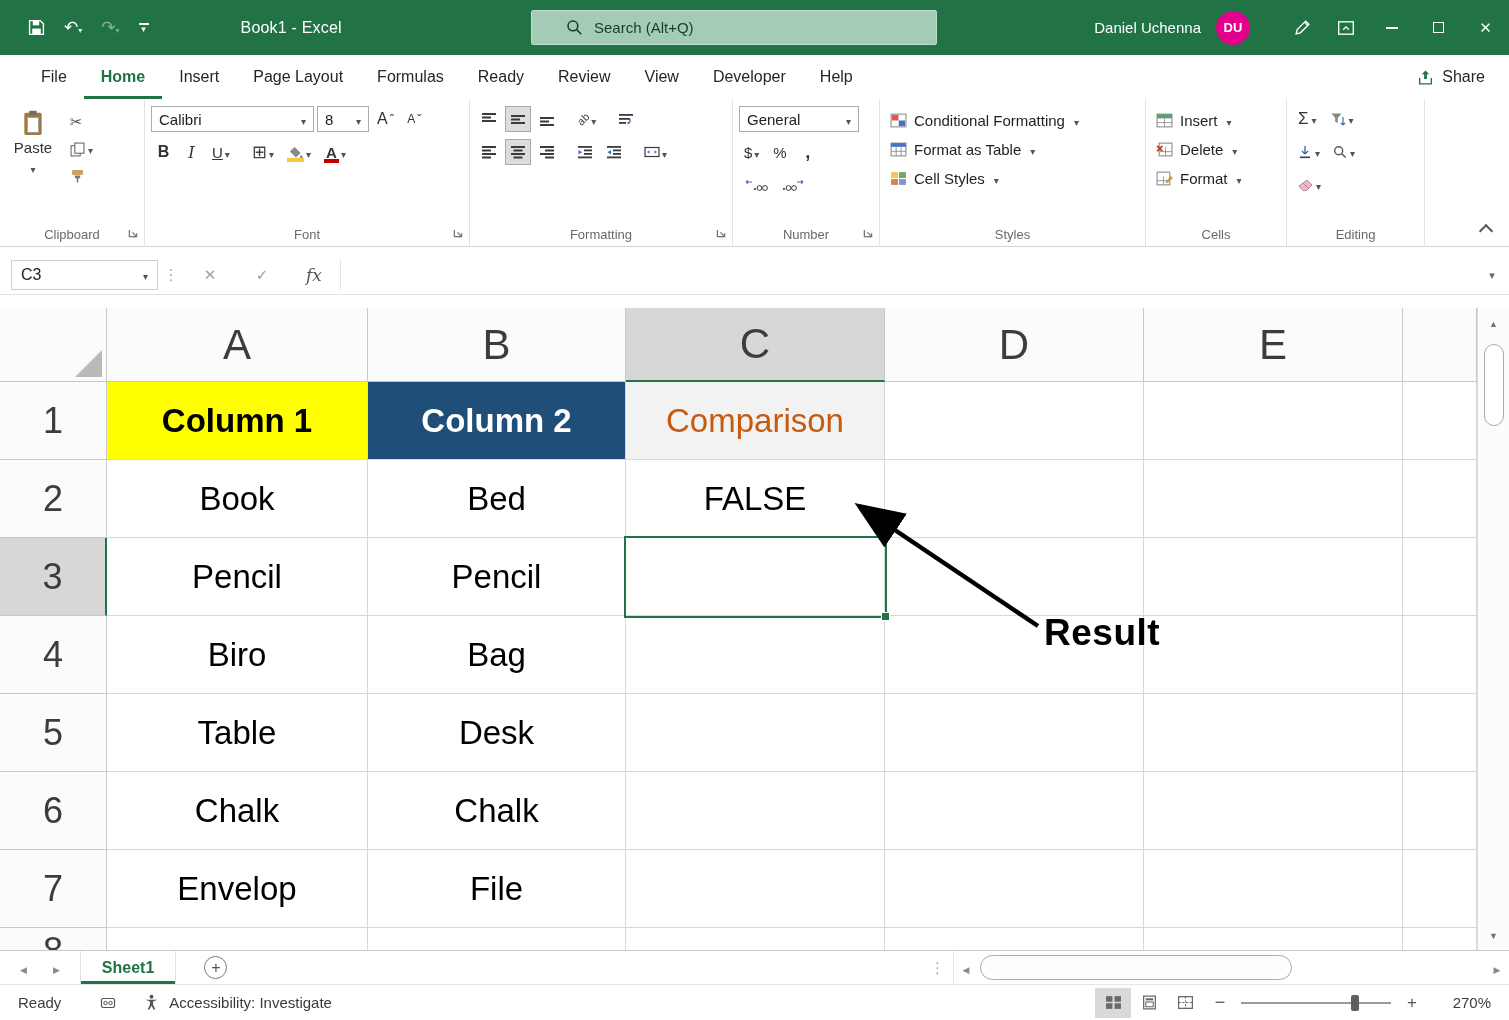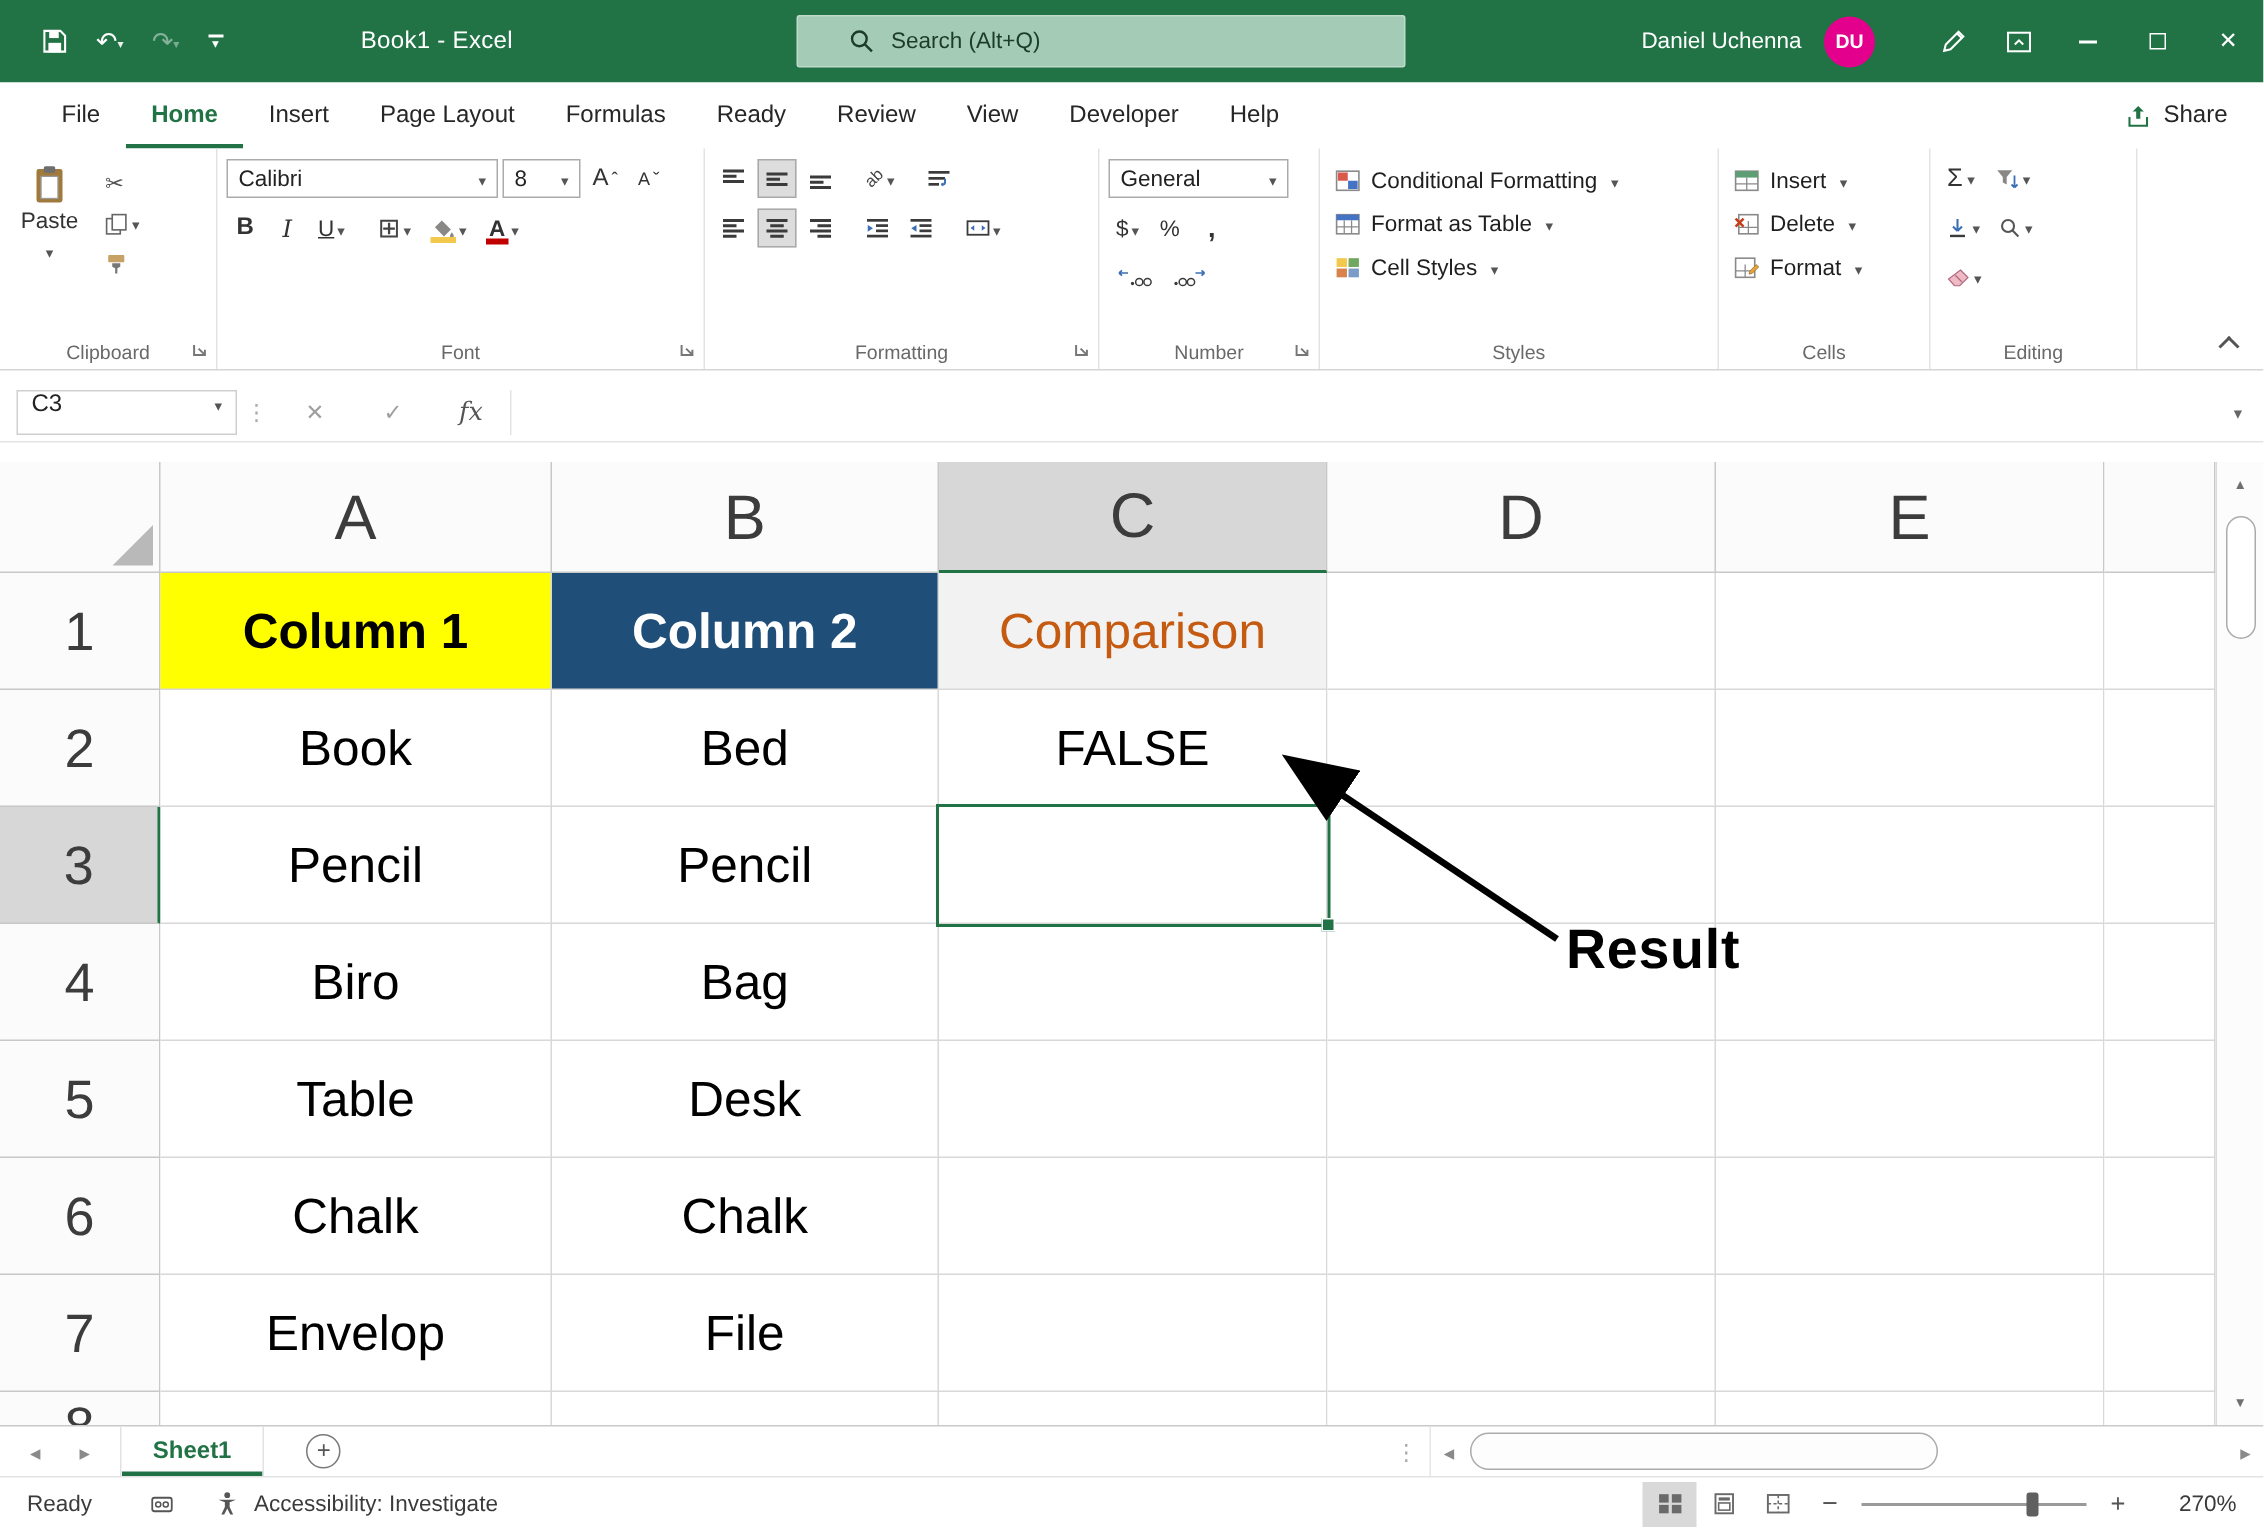--- a/index.html
+++ b/index.html
@@ -42,21 +42,21 @@
 .glabel{position:absolute;bottom:4px;left:0;right:0;text-align:center;font-size:13px;color:#696969}
 .launcher{position:absolute;right:5px;bottom:7px;width:12px;height:12px;cursor:default}
 .w-clip{width:145px}.w-font{width:325px}.w-align{width:263px}.w-num{width:147px}
 .w-styles{width:266px}.w-cells{width:141px}.w-edit{width:138px}.w-last{flex:1;border-right:none}
 .rrow{display:flex;align-items:center;margin-bottom:7px;gap:3px}
 .tbtn{min-width:25px;height:26px;display:inline-flex;align-items:center;justify-content:center;gap:2px;font-size:15px;color:#333;padding:0 4px;background:transparent;border:1px solid transparent}
 .tbtn.on{background:#DDDDDD;border:1px solid #A9A9A9}
 .dd::after{content:"▾";font-size:10px;color:#555;line-height:1}
 .combo{height:26px;border:1px solid #ABABAB;background:#fff;display:flex;align-items:center;padding:0 7px;font-size:15px;color:#222}
 .combo .dd{margin-left:auto}
-.w160{width:181px}.w52{width:52px}.w118{width:120px}
+.w160{width:163px}.w52{width:52px}.w118{width:120px}
 .gap6{width:6px}
 
 .clip-row{display:flex}
 .paste{width:54px;display:flex;flex-direction:column;align-items:center;padding-top:4px;gap:3px;font-size:15px;color:#333}
 .clip-col{display:flex;flex-direction:column;gap:7px;padding:6px 0 0 10px}
 .mbtn{display:inline-flex;align-items:center;gap:3px;height:20px;color:#555}
 .i-cut::before{content:"✂";font-size:15px;color:#555}
 
 .btn-b{font-weight:bold;font-size:16px}
 .btn-i{font-style:italic;font-family:"DejaVu Serif",serif;font-size:16px}
@@ -78,21 +78,21 @@
 
 .srow{display:flex;align-items:center;gap:7px;height:29px;font-size:15px;color:#1f1f1f;padding:0 4px;white-space:nowrap}
 .srow .dd{margin-left:2px}
 
 .ebtn{display:inline-flex;align-items:center;gap:3px;height:26px;padding:0 5px;color:#333;font-size:16px}
 .sigma{font-size:17px;color:#333}
 .collapse-chev{position:absolute;right:18px;bottom:10px;width:10px;height:10px;border-left:2px solid #555;border-top:2px solid #555;transform:rotate(45deg)}
 
 
 .fbar{position:absolute;top:256px;left:0;width:1509px;height:38px;background:#fff;display:flex;align-items:center}
-.namebox{width:147px;height:30px;margin-left:11px;border:1px solid #CFCFCF;display:flex;padding:0 9px;font-size:16px;color:#222}
+.namebox{width:147px;height:30px;margin-left:11px;border:1px solid #CFCFCF;display:flex;align-items:center;padding:0 9px;font-size:16px;color:#222}
 .namebox .dd{margin-left:auto}
 .i-vdots::before{content:"⋮";color:#ababab;font-size:15px}
 .fsep{width:26px;display:flex;justify-content:center}
 .fxbtn{width:52px;display:flex;justify-content:center;font-size:15px}
 .gray{color:#9f9f9f}
 .i-fx{font-family:"DejaVu Serif",serif;font-style:italic;color:#555;font-size:17px}
 .finput{flex:1;height:30px;border-left:1px solid #E3E3E3;font-size:16px;padding:4px 8px;color:#000}
 .fchev{width:34px;display:flex;justify-content:center}
 .fchev::after{content:"▾";color:#666;font-size:11px}
 .fbar-line{position:absolute;top:294px;left:0;width:1509px;height:1px;background:#E3E3E3}

